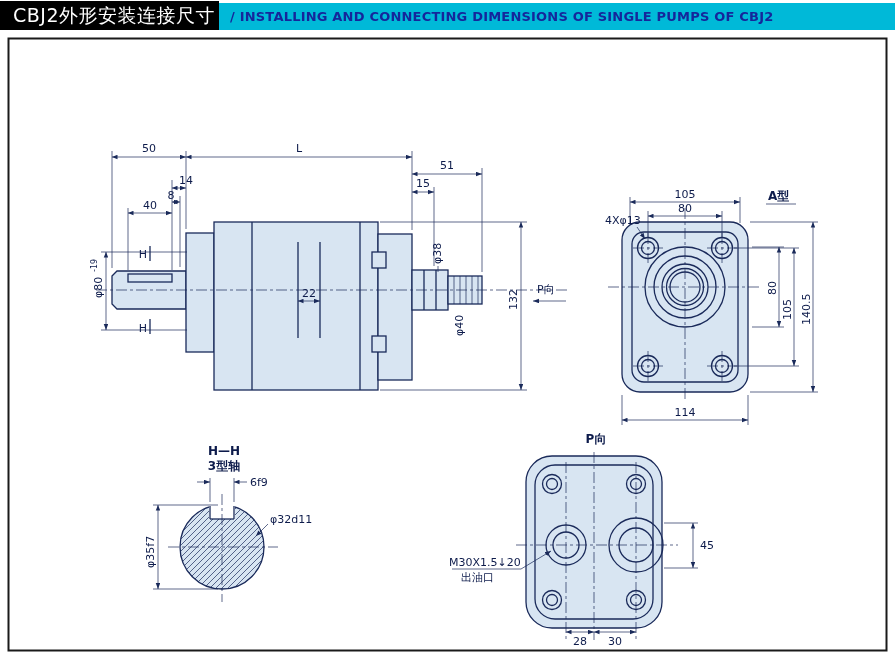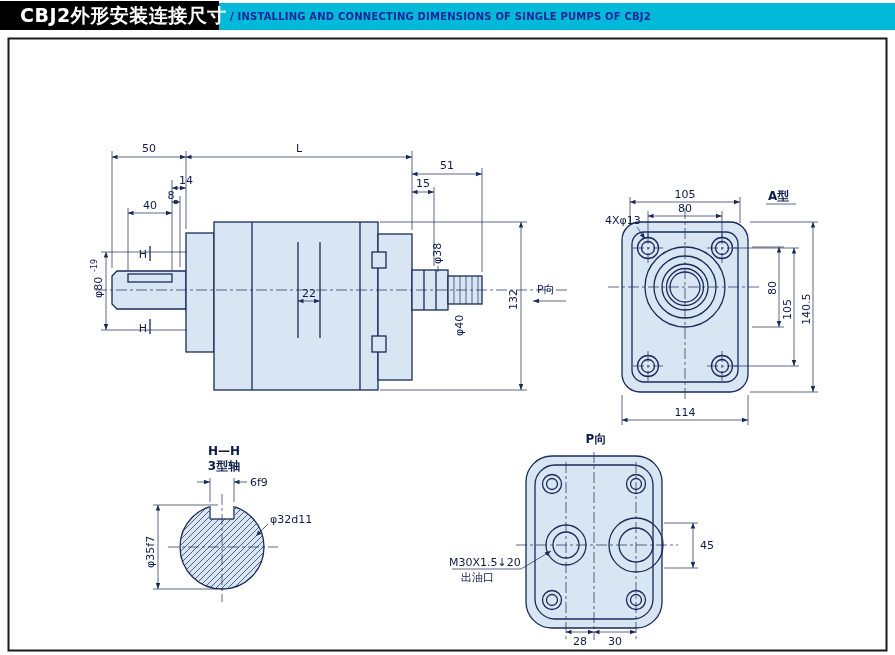--- a/index.html
+++ b/index.html
@@ -1,21 +1,21 @@
 <!DOCTYPE html>
 <html><head>
 <meta charset="utf-8">
 <style>
   *{margin:0;padding:0;box-sizing:border-box}
   html,body{width:895px;height:655px;background:#fff;font-family:"DejaVu Sans",sans-serif}
   .page{position:relative;width:895px;height:655px;background:#fff;overflow:hidden}
   .hdr-strip{position:absolute;left:0;top:3px;width:100%;height:27px;background:#00b9d8;display:flex;align-items:center;z-index:1}
-  .hdr-en{margin-left:230px;font-size:10px;font-weight:bold;color:#15269b;letter-spacing:.2px;white-space:nowrap}
+  .hdr-en{margin-left:230px;font-size:13px;font-weight:bold;color:#15269b;letter-spacing:.2px;white-space:nowrap}
   .hdr-black{position:absolute;left:0;top:1px;width:219px;height:29px;background:#000;display:flex;align-items:center;z-index:2}
-  .hdr-cn{color:#fff;font-size:19px;font-weight:bold;padding-left:20px;letter-spacing:.5px;white-space:nowrap}
+  .hdr-cn{color:#fff;font-size:19px;font-weight:normal;padding-left:13px;letter-spacing:.5px;white-space:nowrap}
   svg.draw{position:absolute;left:0;top:0;z-index:0}
   .out{stroke:#1a2a5a;stroke-width:1.3;fill:none;stroke-linejoin:miter}
   .part{fill:#d8e5f2}
   .dim{stroke:#1a2a5a;stroke-width:0.7;fill:none}
   .cl{stroke:#1a2a5a;stroke-width:0.7;stroke-dasharray:11 3 3 3;fill:none}
   .t{font:11px "DejaVu Sans",sans-serif;fill:#0d1b4b}
   .t9{font:8px "DejaVu Sans",sans-serif;fill:#0d1b4b}
   .tb{font:bold 12px "DejaVu Sans",sans-serif;fill:#0d1b4b}
 </style>
 </head>

